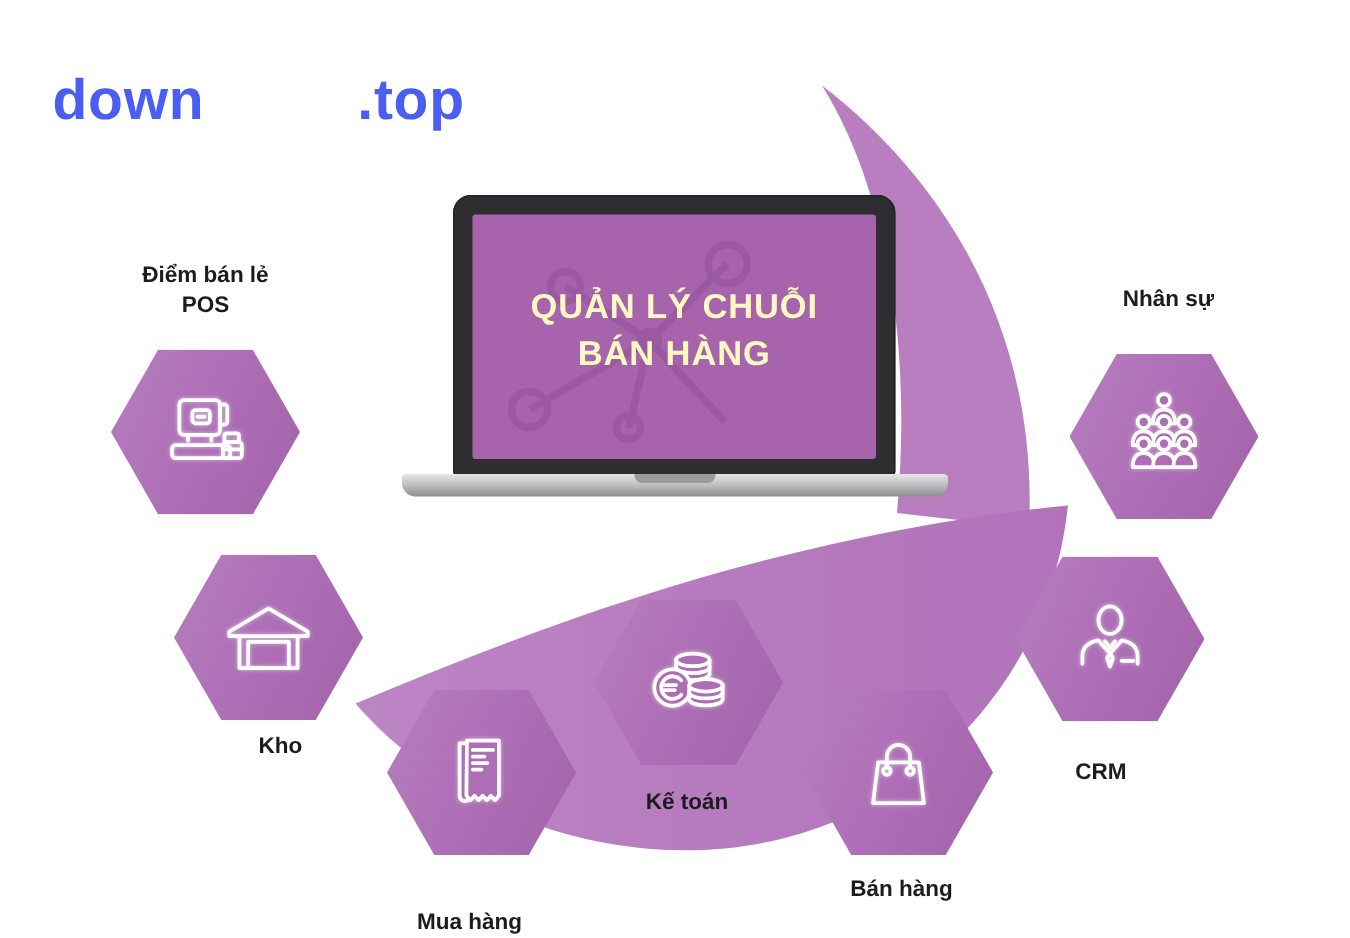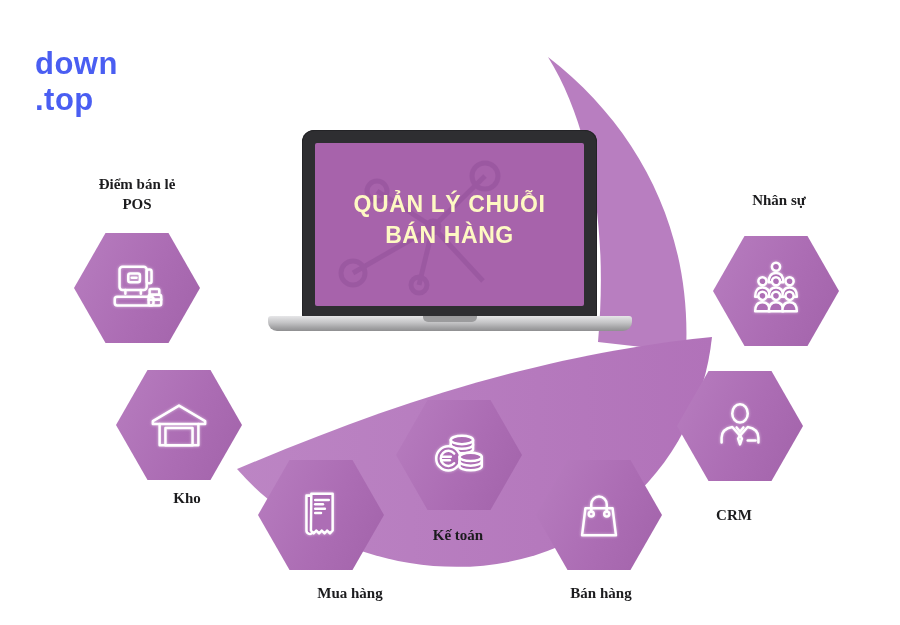--- a/index.html
+++ b/index.html
@@ -2,22 +2,22 @@
 <html><head>
 <meta charset="utf-8">
 <style>
   html,body{margin:0;padding:0;background:#ffffff;}
   .stage{
     position:relative;width:900px;height:625px;overflow:hidden;background:#ffffff;
     font-family:"Liberation Sans",sans-serif;
   }
   
   .watermark{
-    position:absolute;left:35px;top:46px;z-index:6;display:flex;align-items:flex-start;
-    font-weight:bold;font-size:31px;color:#4a5ef2;letter-spacing:.5px;flex-direction:column;
+    position:absolute;left:35px;top:46px;z-index:6;display:flex;align-items:flex-end;
+    font-weight:bold;font-size:38px;color:#4a5ef2;letter-spacing:.5px;
   }
   .watermark .gap{width:102px;}
   
   .bg-svg{position:absolute;left:0;top:0;z-index:0;}
   
   .laptop-bezel{
     position:absolute;left:302px;top:130px;width:295px;height:188px;z-index:2;
     background:#2e2e31;border-radius:12px 12px 4px 4px;
     box-shadow:0 0 0 1px #232326 inset;
   }
@@ -44,21 +44,21 @@
     position:absolute;width:126px;height:110px;z-index:2;
     clip-path:polygon(0% 50%,25% 0%,75% 0%,100% 50%,75% 100%,25% 100%);
     background:linear-gradient(115deg,#b77dbf 0%,#ac6db4 55%,#a263aa 100%);
     display:flex;align-items:center;justify-content:center;
   }
   .hex svg{filter:drop-shadow(0 0 1.5px rgba(255,255,255,.55));}
   
   .mod-label{
     position:absolute;z-index:4;transform:translateX(-50%);
     color:#1c1c1e;font-weight:bold;font-size:15px;line-height:20px;
-    text-align:center;white-space:nowrap;font-family:Liberation Serif, serif;
+    text-align:center;white-space:nowrap;
   }
   .icon-stroke{stroke:#ffffff;fill:none;stroke-width:2.6;stroke-linecap:round;stroke-linejoin:round;}
   .icon-fill{stroke:#ffffff;fill:#ad6eb5;stroke-width:2.6;stroke-linecap:round;stroke-linejoin:round;}
 </style>
 </head>
 <body>
 
 <div class="stage">
 
   <div class="watermark">
@@ -164,21 +164,21 @@
         <path d="M22 10 h22 v38 l-2.8 3 -2.8 -3 -2.8 3 -2.8 -3 -2.8 3 -2.8 -3 -2.8 3 -2.8 -3 Z"></path>
       </g>
       <g class="icon-stroke" stroke-width="2.2">
         <line x1="26" y1="16.5" x2="40" y2="16.5"></line>
         <line x1="26" y1="21" x2="34" y2="21"></line>
         <line x1="26" y1="25.5" x2="36" y2="25.5"></line>
         <line x1="26" y1="30" x2="32" y2="30"></line>
       </g>
     </svg>
   </div>
-  <div class="mod-label" style="left:313px;top:583px;margin-left:37px;">Mua hàng</div>
+  <div class="mod-label" style="left:313px;top:605px;">Mua hàng</div>
 
   <div class="hex" style="left:396px;top:400px;">
     <svg width="62" height="62" viewBox="0 0 64 64">
       <g class="icon-fill">
         <path d="M23.5 16.5 V26 a11.5 4.3 0 0 0 23 0 V16.5"></path>
         <path d="M23.5 21.3 a11.5 4.3 0 0 0 23 0" fill="none"></path>
         <ellipse cx="35" cy="16.5" rx="11.5" ry="4.3"></ellipse>
         <circle cx="21" cy="35.5" r="12.5"></circle>
         <path d="M27 30.5 a7.8 7.8 0 1 0 0 10" fill="none"></path>
         <path d="M14.5 33.8 h9" fill="none"></path>

